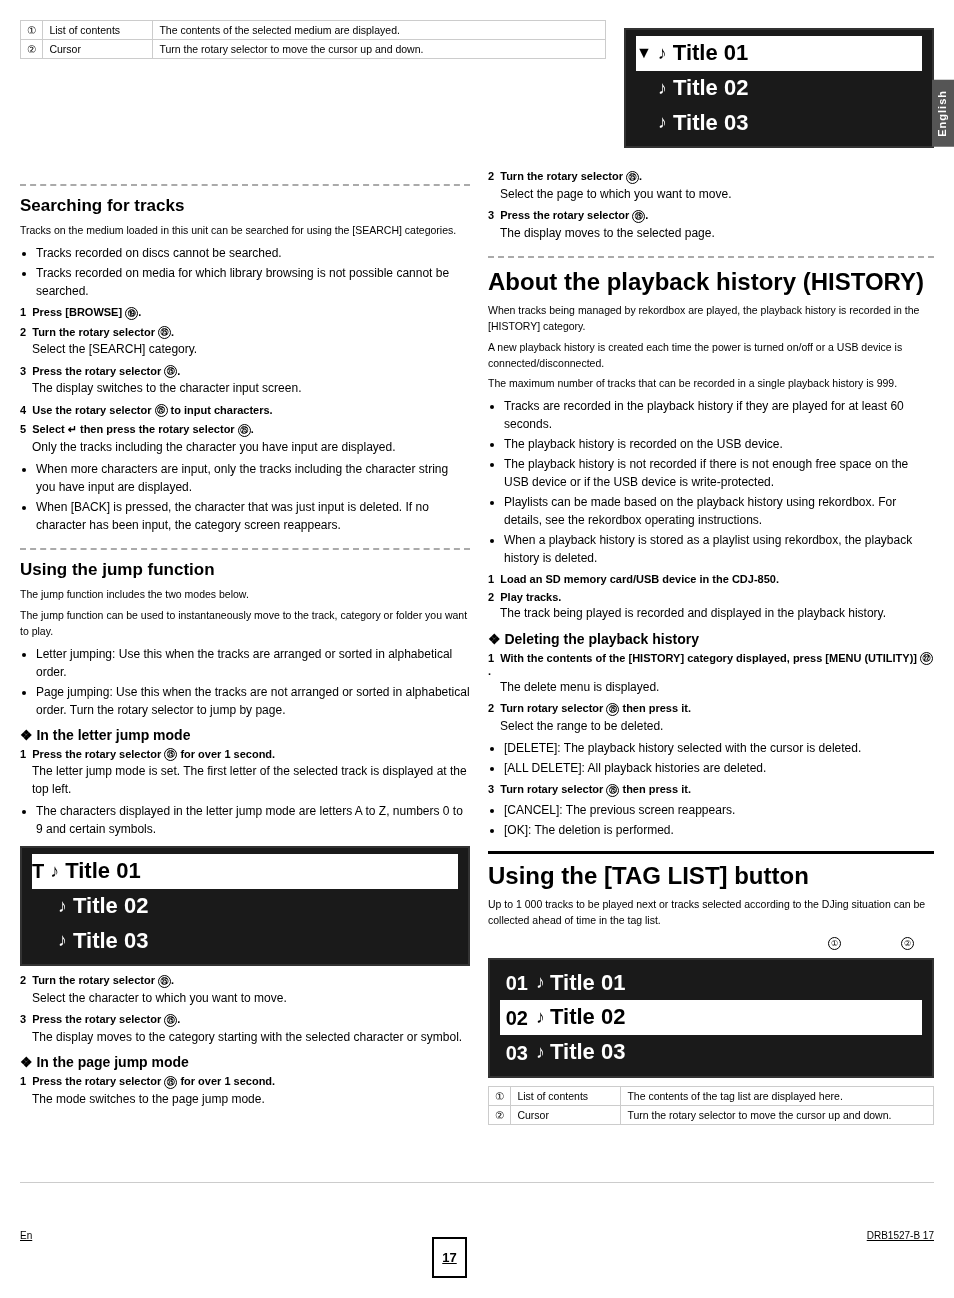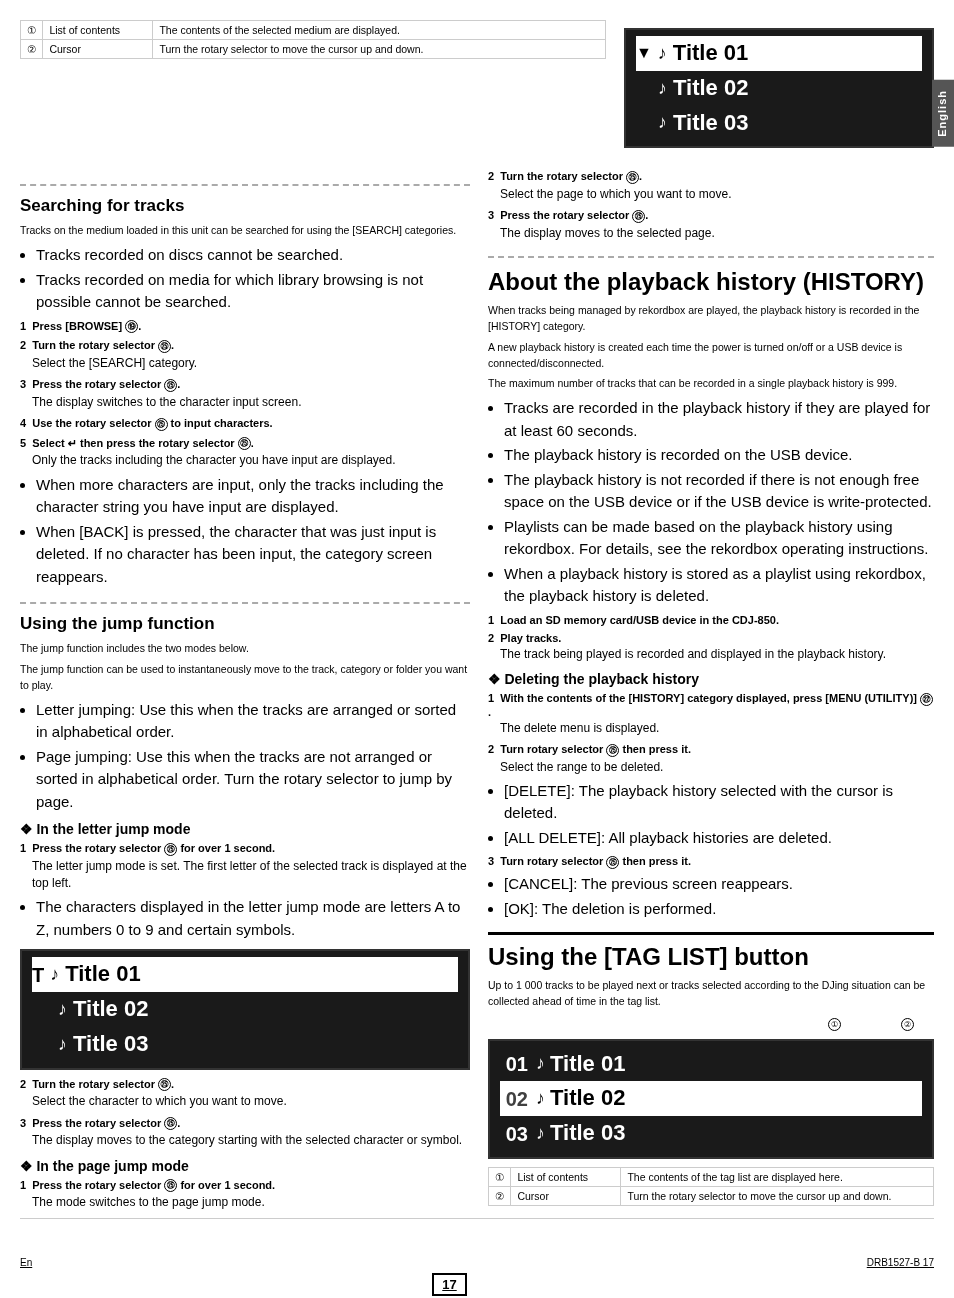--- a/index.html
+++ b/index.html
@@ -83,21 +83,21 @@
     
     .body-text {
       font-size: 10.5px;
       line-height: 1.5;
       margin-bottom: 5px;
     }
 
     
     .bullet-list {
       margin: 4px 0 6px 16px;
-      font-size: 15px;
+      font-size: 12px;
       line-height: 1.5;
     }
     .bullet-list li {
       list-style: disc;
       margin-bottom: 2px;
     }
 
     
     .step {
       margin-bottom: 6px;
@@ -524,21 +524,21 @@
             <span><span class="circle-num">①</span></span>
             <span><span class="circle-num">②</span></span>
           </div>
           <div class="lcd-display-numbered">
             <div class="lcd-row">
               <span class="lcd-num">01</span>
               <span class="lcd-icon-note">♪</span>
               <span class="lcd-text">Title 01</span>
             </div>
             <div class="lcd-row selected">
-              <span class="lcd-num" style="color:#404040;">02</span>
+              <span class="lcd-num" style="color:#000000;">02</span>
               <span class="lcd-icon-note">♪</span>
               <span class="lcd-text">Title 02</span>
             </div>
             <div class="lcd-row">
               <span class="lcd-num">03</span>
               <span class="lcd-icon-note">♪</span>
               <span class="lcd-text">Title 03</span>
             </div>
           </div>
         </div>
@@ -557,19 +557,19 @@
             </tr>
           </tbody>
         </table>
       </div>
 
     </div>
   </div>
 
   <div class="bottom-bar">
     <span>En</span>
-    <span style="display:inline-flex;align-items:center;border:2px solid #000;padding:2px 8px;font-size:13px;font-weight:bold;margin-top:44px;">
+    <span style="display:inline-flex;align-items:center;border:2px solid #000;padding:11px 8px;font-size:13px;font-weight:bold;margin-top:44px;">
       <span>17</span>
     </span>
     <span>DRB1527-B    17</span>
   </div>
 
 </div>
 
 </body></html>

